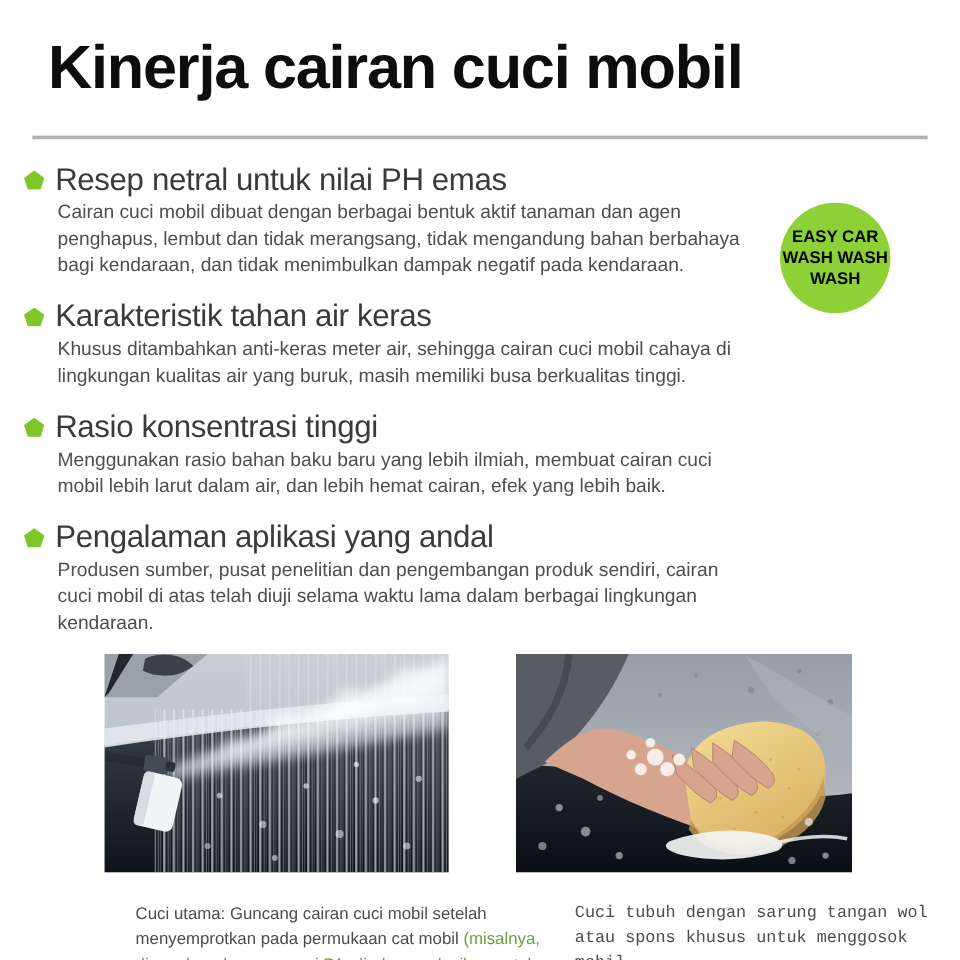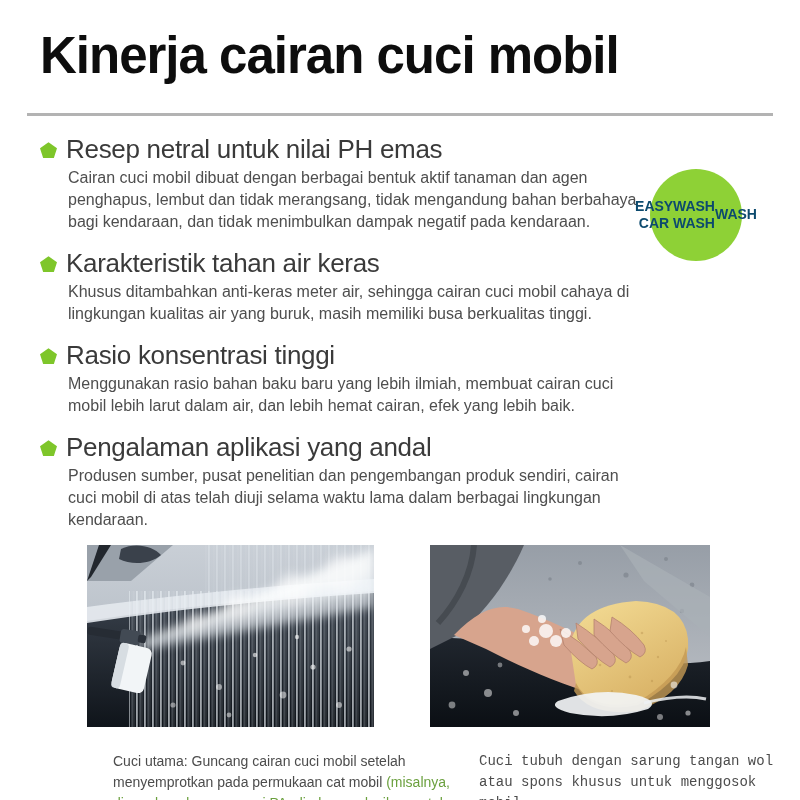--- a/index.html
+++ b/index.html
@@ -5,35 +5,35 @@
   html,body { margin:0; padding:0; background:#ffffff; }
   body { width:800px; height:800px; overflow:hidden;
          font-family:"Liberation Sans","DejaVu Sans",sans-serif; }
   .page { position:relative; width:800px; height:800px; background:#fff; }
 
   .title { margin:26px 40px 0 40px; font-size:51px; font-weight:700;
            letter-spacing:-1px; color:#0d0d0d; line-height:1.18; }
   .divider { border:none; border-top:3px solid #b3b3b3; margin:27px 27px 0 27px; }
 
   .features { margin-top:17px; }
-  .feature { margin-bottom:14px; padding-left:40px; }
+  .feature { margin-bottom:14px; padding-left:20px; }
   .feature-head { display:flex; align-items:center; gap:9px;
                   font-size:26px; font-weight:400; color:#3a3a3a;
                   line-height:32px; letter-spacing:-0.3px; margin:0; }
   .bullet { width:17px; height:16px; flex:none; margin-top:2px;
             background:#7ec62a;
             clip-path:polygon(50% 0, 100% 38%, 81% 100%, 19% 100%, 0 38%); }
   .feature-body { margin:2px 0 0 28px; font-size:16px; line-height:22px;
                   color:#4e4e4e; max-width:578px; }
 
   .badge { position:absolute; left:650px; top:143px; width:92px; height:92px;
            border-radius:50%; background:#8ed136;
-           display:flex; flex-direction:row; align-items:center;
+           display:flex; flex-direction:column; align-items:center;
            justify-content:center; text-align:center;
-           font-size:14px; font-weight:700; line-height:17.5px; color:#0c4a6e; }
+           font-size:14px; font-weight:700; line-height:17.5px; color:#000000; }
 
   .figures { display:flex; margin:12px 0 0 87px; gap:56px; }
   .fig-spray  { width:287px; height:182px; }
   .fig-sponge { width:280px; height:182px; }
   .figures svg { display:block; width:100%; height:100%; }
 
   .captions { display:flex; margin:10px 0 0 65px; align-items:flex-start; }
   .caption { font-size:14px; line-height:21px; color:#4c4c4c;margin-left:48px; }
   .caption-left  { width:358px; }
   .caption-right { width:300px; margin-left:8px;font-family:Liberation Mono, monospace; }

